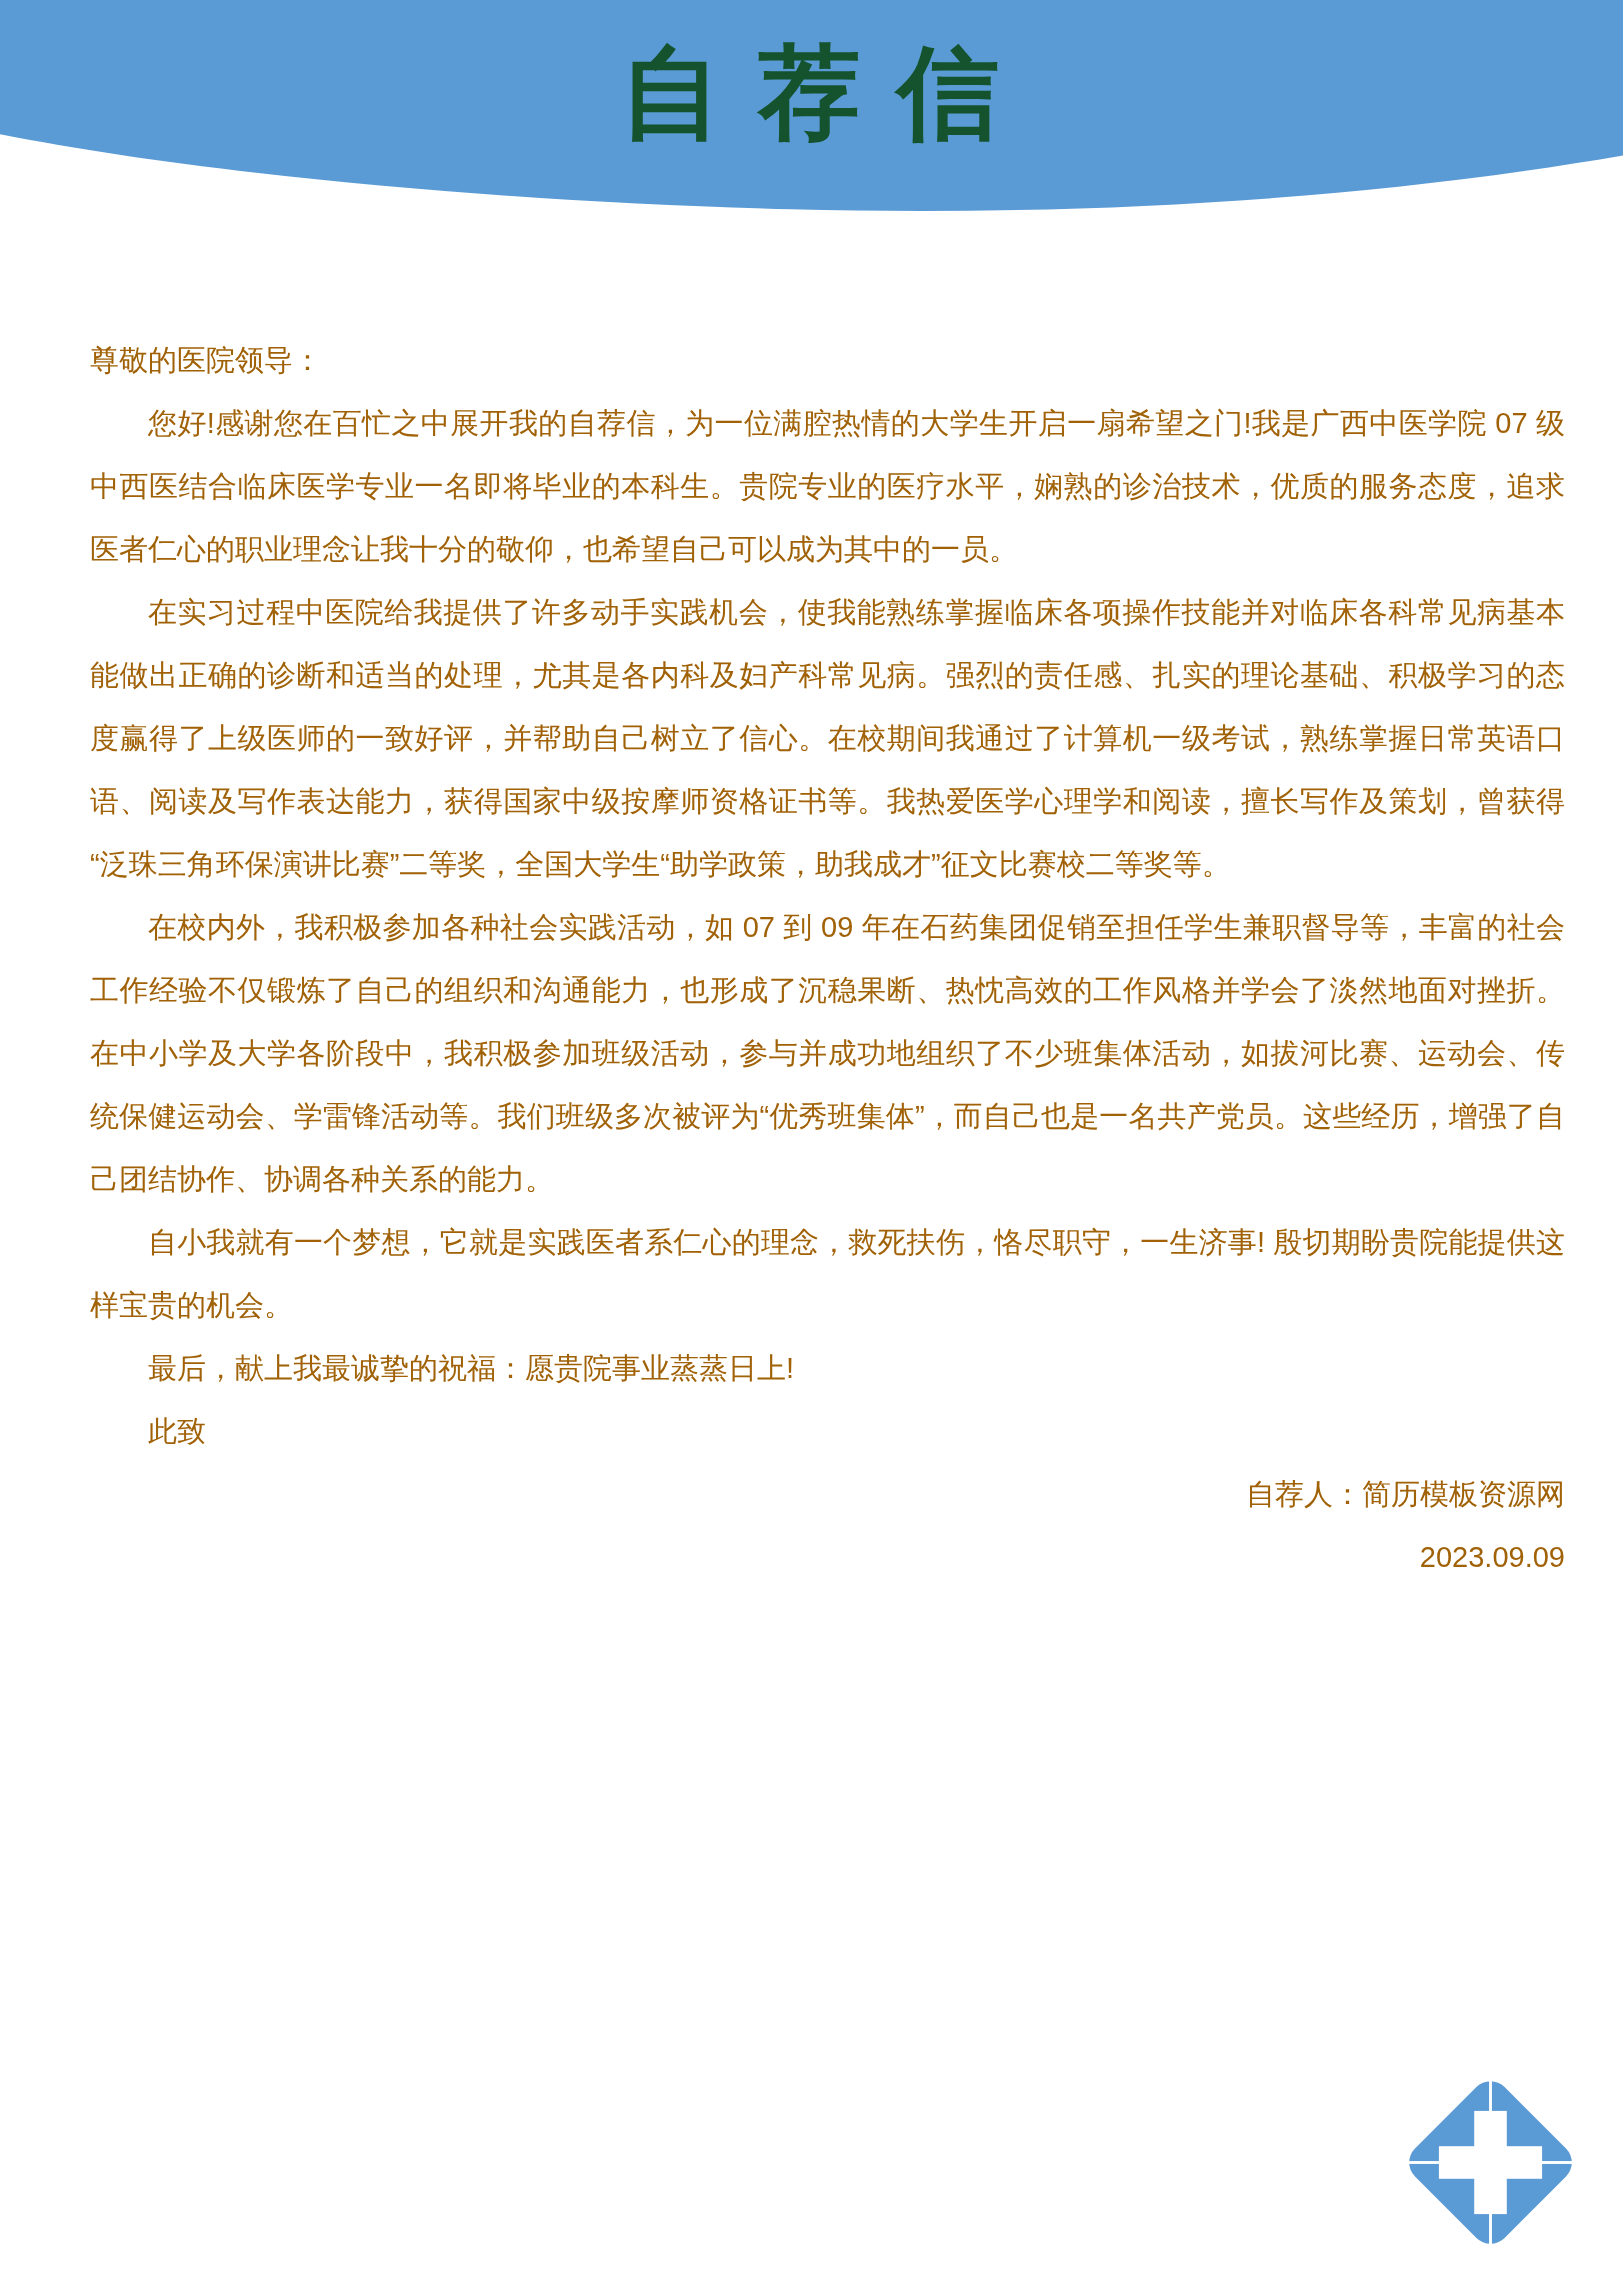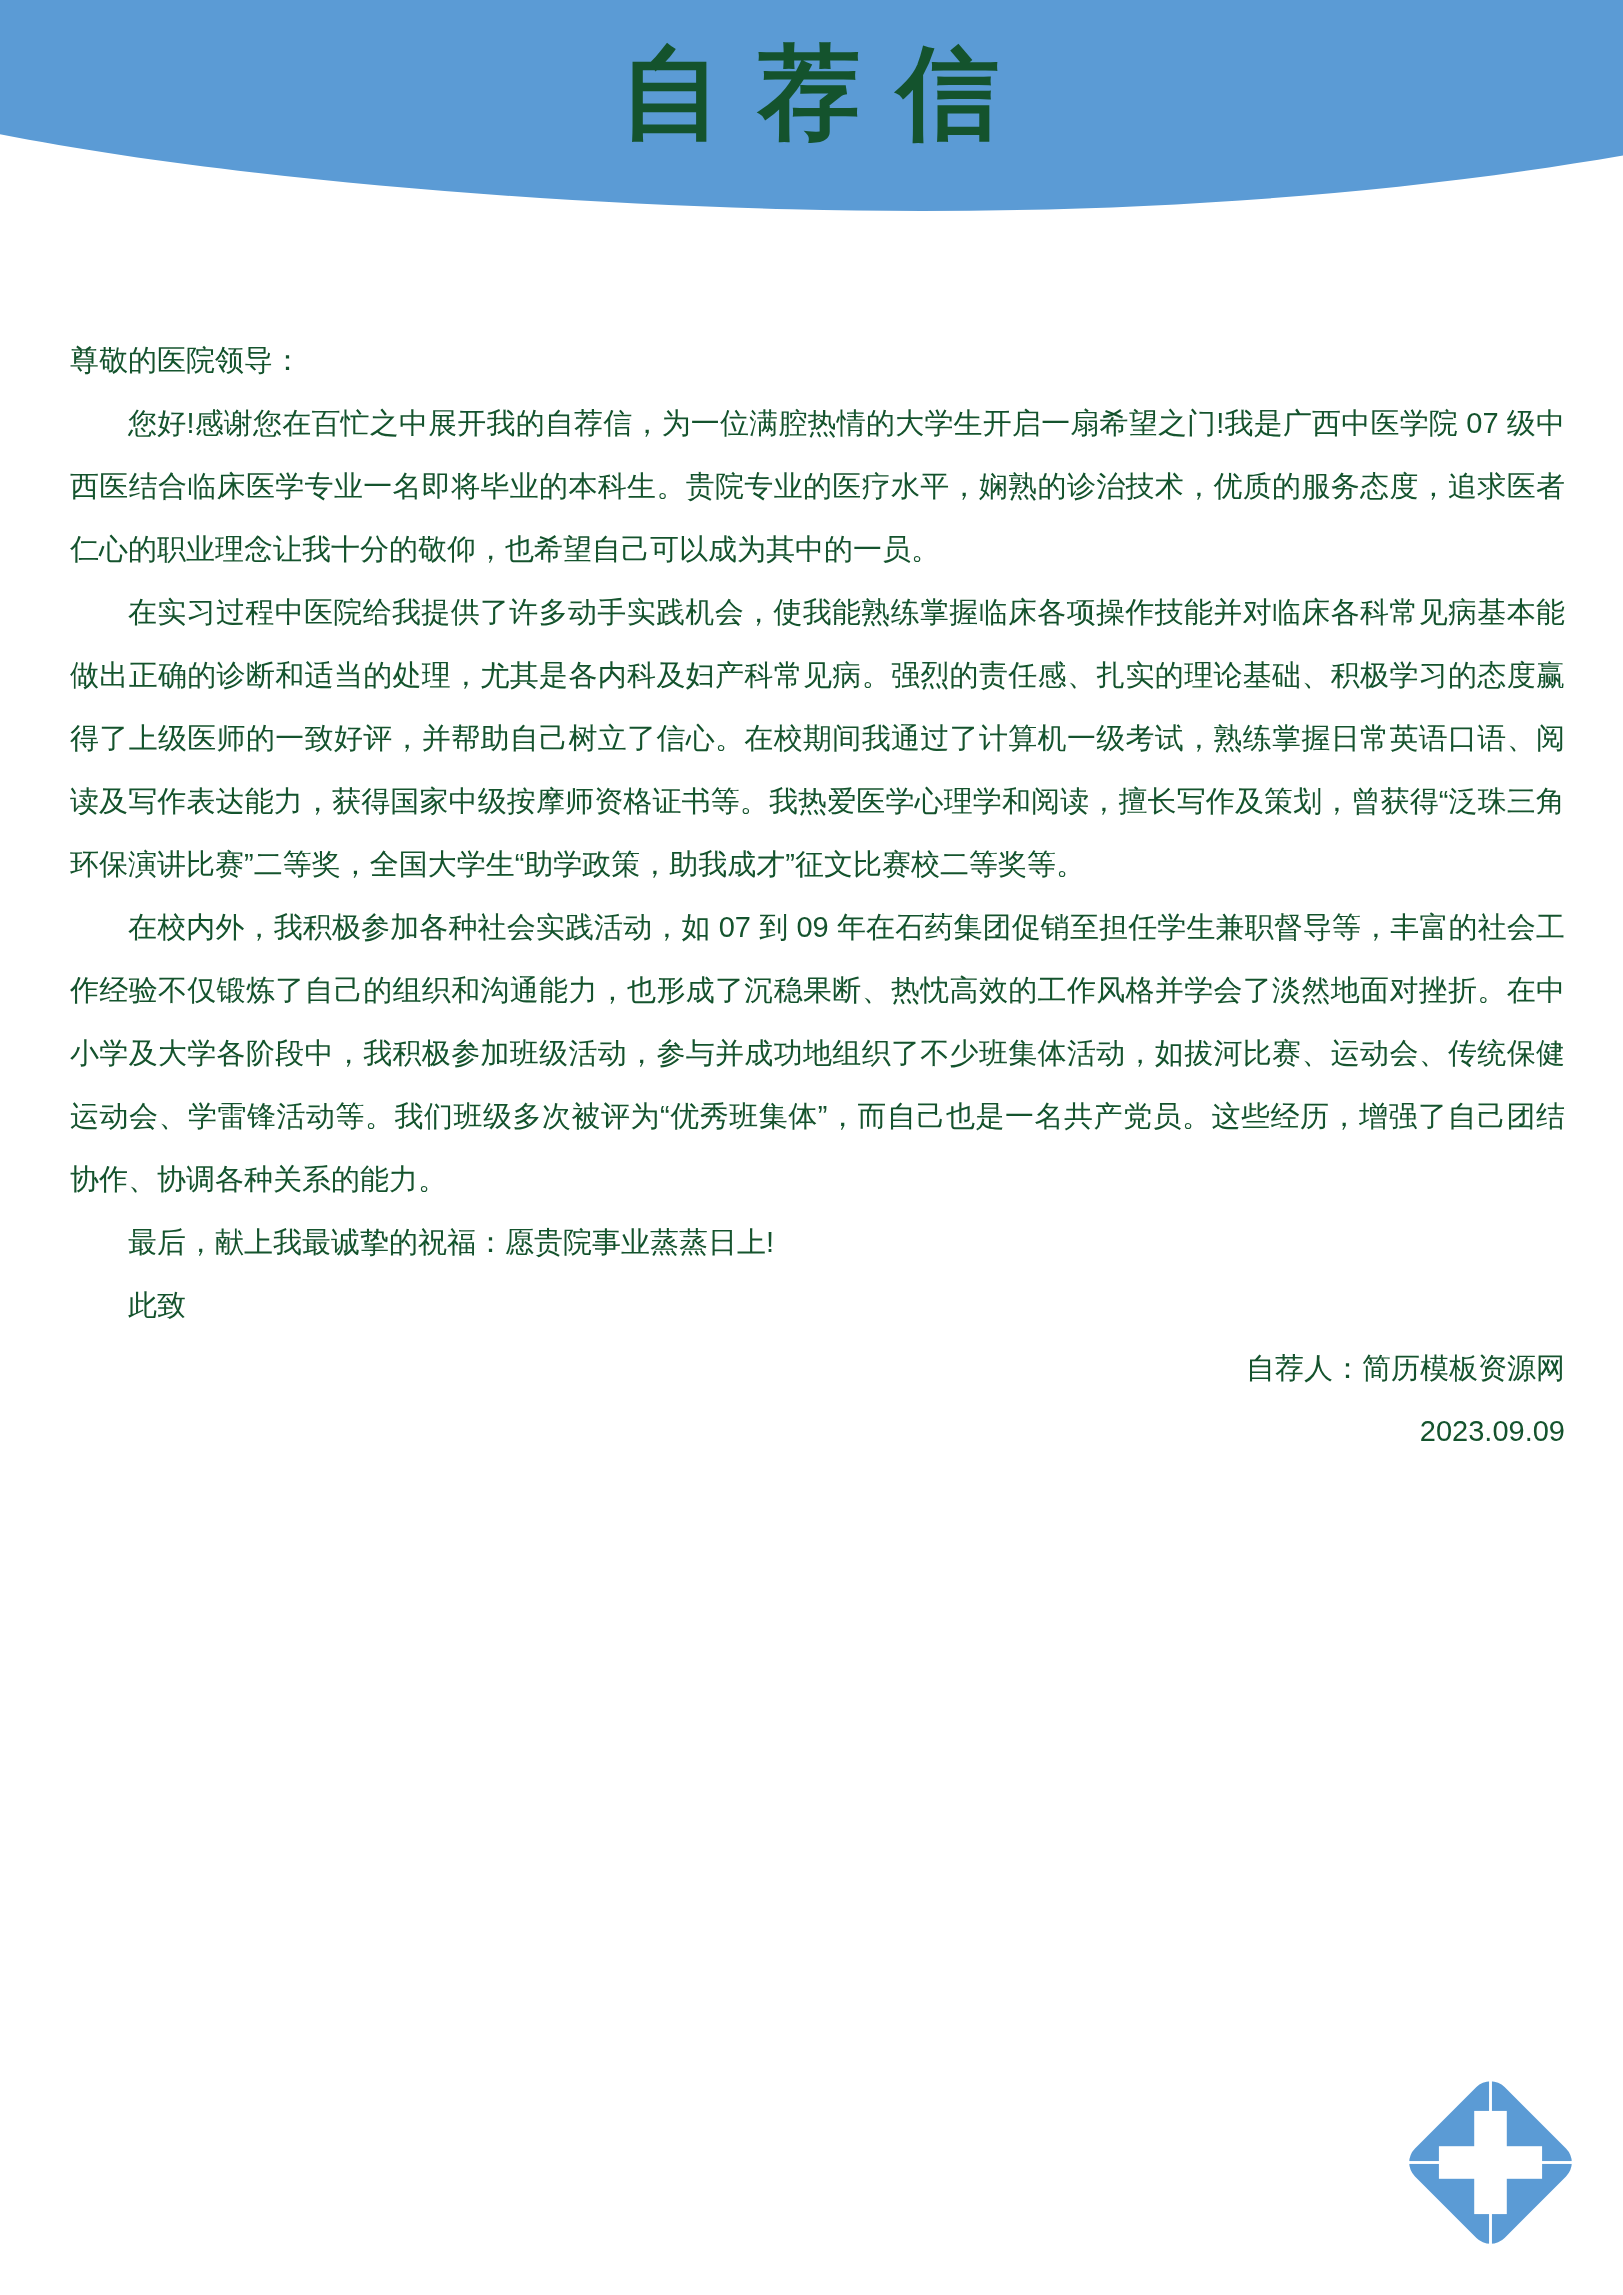--- a/index.html
+++ b/index.html
@@ -33,22 +33,22 @@
     text-align: center;
     color: #14532d;
     font-size: 102px;
     line-height: 1.1;
     font-weight: bold;
     letter-spacing: 4.1px;
   }
 
   
   .letter {
-    padding: 104px 58px 0 70px;
-    color: #14532d;
+    padding: 104px 58px 0 90px;
+    color: #a16207;
     font-size: 29px;
     line-height: 63px;
     text-align: justify;
   }
   .letter p { margin: 0; }
   .para { text-indent: 2em; }
   .no-indent { text-indent: 0; }
 
   
   .signature {
@@ -78,20 +78,21 @@
     <h1 class="banner-title">自 荐 信</h1>
   </header>
 
   <main class="letter">
     <p class="no-indent">尊敬的医院领导：</p>
 
     <div>
         <p class="para">您好!感谢您在百忙之中展开我的自荐信，为一位满腔热情的大学生开启一扇希望之门!我是广西中医学院 07 级中西医结合临床医学专业一名即将毕业的本科生。贵院专业的医疗水平，娴熟的诊治技术，优质的服务态度，追求医者仁心的职业理念让我十分的敬仰，也希望自己可以成为其中的一员。</p>
         <p class="para">在实习过程中医院给我提供了许多动手实践机会，使我能熟练掌握临床各项操作技能并对临床各科常见病基本能做出正确的诊断和适当的处理，尤其是各内科及妇产科常见病。强烈的责任感、扎实的理论基础、积极学习的态度赢得了上级医师的一致好评，并帮助自己树立了信心。在校期间我通过了计算机一级考试，熟练掌握日常英语口语、阅读及写作表达能力，获得国家中级按摩师资格证书等。我热爱医学心理学和阅读，擅长写作及策划，曾获得“泛珠三角环保演讲比赛”二等奖，全国大学生“助学政策，助我成才”征文比赛校二等奖等。</p>
         <p class="para">在校内外，我积极参加各种社会实践活动，如 07 到 09 年在石药集团促销至担任学生兼职督导等，丰富的社会工作经验不仅锻炼了自己的组织和沟通能力，也形成了沉稳果断、热忱高效的工作风格并学会了淡然地面对挫折。在中小学及大学各阶段中，我积极参加班级活动，参与并成功地组织了不少班集体活动，如拔河比赛、运动会、传统保健运动会、学雷锋活动等。我们班级多次被评为“优秀班集体”，而自己也是一名共产党员。这些经历，增强了自己团结协作、协调各种关系的能力。</p>
+        <p class="para">自小我就有一个梦想，它就是实践医者系仁心的理念，救死扶伤，恪尽职守，一生济事! 殷切期盼贵院能提供这样宝贵的机会。</p>
         <p class="para">最后，献上我最诚挚的祝福：愿贵院事业蒸蒸日上!</p>
       </div>
 
     <p class="para">此致</p>
 
     <div class="signature">
       <p>自荐人：简历模板资源网</p>
       <p>2023.09.09</p>
     </div>
   </main>

